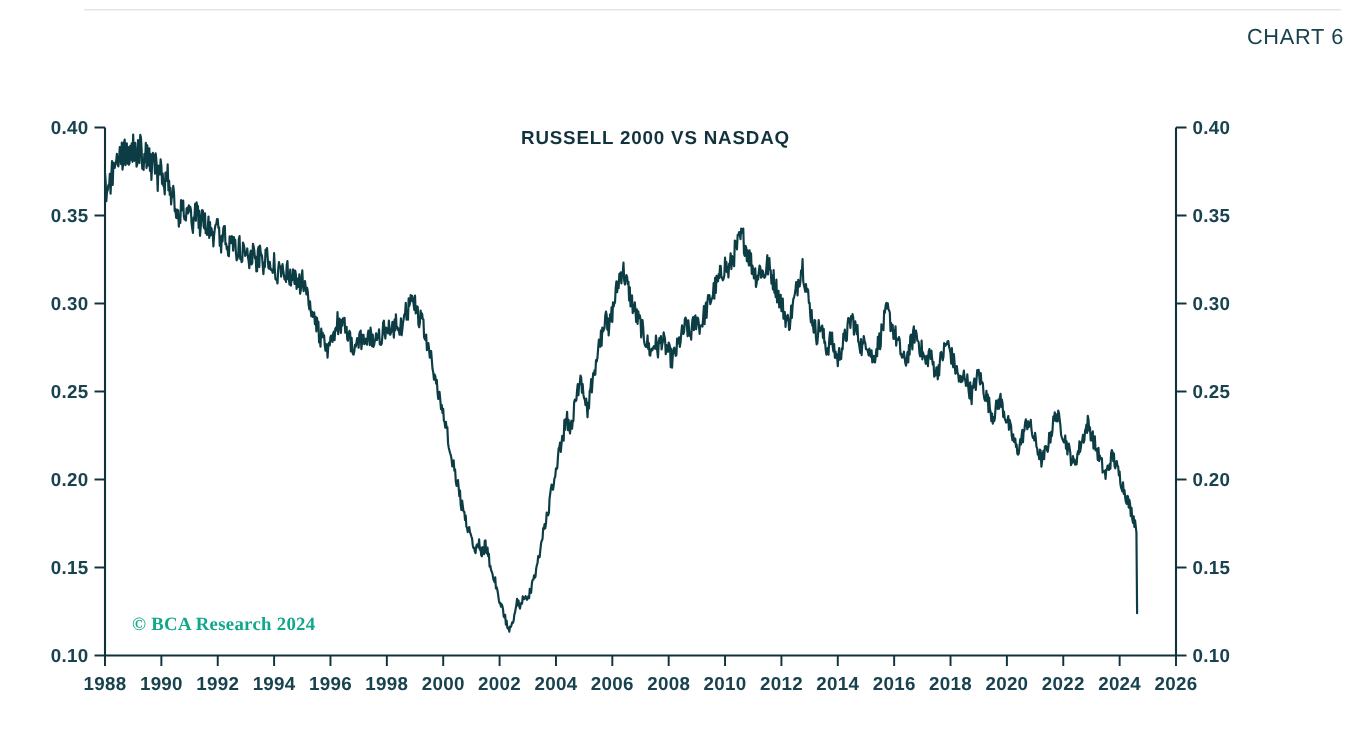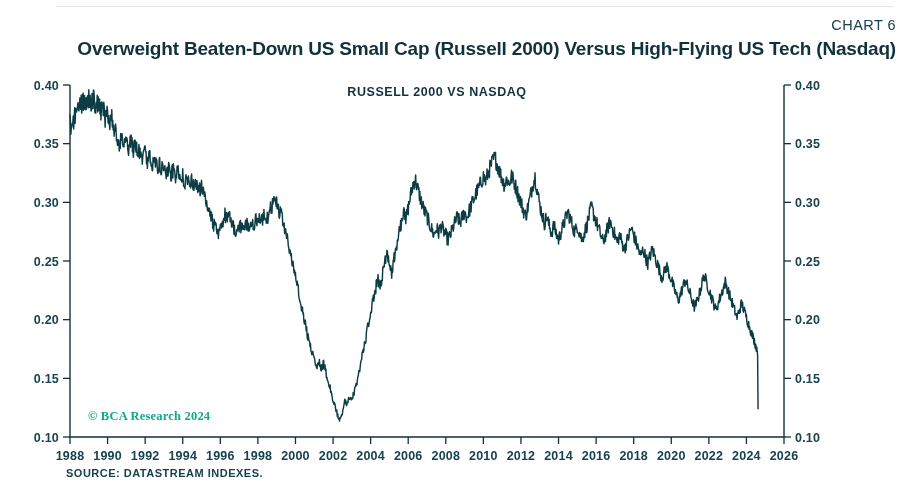--- a/index.html
+++ b/index.html
@@ -114,21 +114,20 @@
 </style>
 </head>
 <body>
 
 <div id="page">
 
   <div class="top-rule"></div>
 
   <div class="header">
     <div class="chart-kicker">CHART 6</div>
-    <div class="chart-title">Overweight Beaten-Down US Small Cap (Russell 2000) Versus High-Flying US Tech (Nasdaq)</div>
   </div>
 
   <div id="plot-area">
     <svg id="chart-svg" width="909" height="390" viewBox="0 0 909 390">
       <g id="y-ticks-left">
           <line x1="70" x2="63" y1="365" y2="365" class="tick-line" stroke="#10323c"></line>
           <text x="59" y="369.5" class="tick-label" text-anchor="end" fill="#18424e">0.10</text>
           <line x1="70" x2="63" y1="306.33333333333337" y2="306.33333333333337" class="tick-line" stroke="#10323c"></line>
           <text x="59" y="310.83333333333337" class="tick-label" text-anchor="end" fill="#18424e">0.15</text>
           <line x1="70" x2="63" y1="247.66666666666669" y2="247.66666666666669" class="tick-line" stroke="#10323c"></line>
@@ -200,15 +199,14 @@
           <line x1="784" x2="784" y1="365" y2="372" class="tick-line" stroke="#10323c"></line>
           <text x="784" y="388" class="tick-label" text-anchor="middle" fill="#18424e">2026</text>
         </g>
       <path id="axis-frame" class="axis-line" d="M 70 13 L 70 365 L 784 365 L 784 13" stroke="#10323c"></path>
       <path id="series-path" class="series-line" d="M70.00 43.27 L70.45 49.33 L70.90 62.16 L71.35 55.01 L71.80 55.08 L72.25 51.33 L72.74 52.11 L73.23 43.92 L73.72 57.07 L74.21 44.55 L74.70 35.45 L75.15 51.31 L75.60 36.57 L76.05 37.47 L76.50 39.95 L76.95 36.51 L77.44 35.53 L77.93 30.60 L78.42 37.87 L78.91 38.94 L79.39 34.27 L79.85 26.01 L80.30 27.84 L80.75 37.39 L81.20 23.05 L81.65 41.05 L82.14 37.12 L82.63 23.27 L83.12 21.09 L83.60 38.18 L84.09 26.72 L84.54 23.59 L84.99 37.14 L85.44 25.98 L85.90 37.83 L86.35 36.83 L86.84 25.21 L87.32 34.45 L87.81 23.51 L88.30 35.88 L88.79 17.69 L89.24 33.92 L89.69 35.21 L90.14 23.20 L90.59 30.25 L91.04 39.05 L91.53 37.41 L92.02 21.40 L92.51 25.68 L93.00 36.60 L93.49 17.91 L93.94 19.61 L94.39 27.25 L94.84 40.40 L95.29 35.72 L95.74 41.28 L96.23 30.52 L96.72 35.82 L97.21 23.21 L97.70 40.06 L98.18 24.81 L98.64 38.47 L99.09 33.69 L99.54 26.86 L99.99 41.99 L100.44 30.70 L100.93 47.91 L101.42 37.42 L101.90 29.85 L102.39 31.43 L102.88 33.10 L103.33 43.74 L103.78 30.23 L104.23 34.52 L104.69 42.39 L105.14 55.30 L105.62 38.46 L106.11 39.97 L106.60 44.32 L107.09 34.21 L107.58 38.71 L108.03 50.69 L108.48 43.67 L108.93 51.98 L109.38 52.38 L109.83 57.56 L110.32 43.11 L110.81 46.87 L111.30 48.52 L111.79 37.63 L112.28 54.94 L112.73 48.32 L113.18 58.00 L113.63 53.20 L114.08 64.29 L114.53 58.32 L115.02 59.28 L115.51 51.89 L116.00 56.49 L116.49 68.86 L116.97 67.30 L117.42 73.14 L117.88 73.34 L118.33 67.81 L118.78 68.40 L119.23 79.09 L119.72 71.77 L120.21 76.61 L120.69 61.42 L121.18 68.24 L121.67 65.03 L122.12 61.67 L122.57 72.18 L123.02 74.28 L123.47 72.37 L123.93 74.99 L124.41 67.02 L124.90 66.49 L125.39 70.19 L125.88 64.92 L126.37 68.99 L126.82 65.85 L127.27 67.94 L127.72 76.90 L128.17 80.45 L128.62 83.28 L129.11 72.81 L129.60 74.25 L130.09 63.95 L130.58 75.21 L131.07 62.90 L131.52 65.39 L131.97 65.46 L132.42 79.91 L132.87 68.64 L133.32 85.20 L133.81 79.31 L134.30 72.45 L134.79 67.98 L135.27 68.66 L135.76 78.92 L136.21 80.35 L136.67 70.27 L137.12 83.44 L137.57 80.54 L138.02 84.67 L138.51 80.06 L138.99 72.40 L139.48 86.56 L139.97 76.04 L140.46 84.92 L140.91 80.04 L141.36 82.43 L141.81 83.01 L142.26 92.26 L142.72 84.93 L143.20 80.57 L143.69 78.00 L144.18 77.37 L144.67 74.04 L145.16 74.06 L145.61 79.96 L146.06 79.60 L146.51 91.89 L146.96 85.84 L147.41 96.38 L147.90 85.10 L148.39 88.98 L148.88 80.09 L149.37 78.71 L149.86 78.65 L150.31 90.99 L150.76 90.24 L151.21 94.22 L151.66 92.51 L152.11 98.32 L152.60 98.78 L153.09 85.60 L153.58 90.13 L154.06 89.96 L154.55 85.36 L155.00 87.16 L155.45 95.10 L155.91 85.99 L156.36 87.95 L156.81 87.84 L157.30 96.82 L157.78 101.52 L158.27 100.36 L158.76 98.94 L159.25 87.12 L159.70 85.45 L160.15 100.57 L160.60 99.59 L161.05 102.76 L161.50 102.07 L161.99 89.73 L162.48 91.10 L162.97 93.70 L163.46 98.57 L163.95 97.66 L164.40 97.47 L164.85 93.64 L165.30 99.61 L165.75 101.88 L166.20 106.77 L166.69 97.73 L167.18 95.13 L167.67 104.33 L168.16 103.40 L168.64 90.48 L169.10 92.39 L169.55 95.15 L170.00 100.24 L170.45 99.11 L170.90 108.94 L171.39 108.85 L171.88 94.98 L172.37 92.62 L172.85 106.05 L173.34 91.75 L173.79 96.25 L174.24 97.54 L174.69 98.77 L175.15 105.12 L175.60 110.82 L176.09 102.88 L176.57 106.05 L177.06 94.37 L177.55 98.48 L178.04 93.44 L178.49 100.34 L178.94 106.50 L179.39 107.18 L179.84 102.56 L180.29 106.72 L180.78 108.09 L181.27 107.71 L181.76 109.92 L182.25 109.08 L182.74 96.80 L183.19 107.80 L183.64 114.08 L184.09 114.56 L184.54 114.18 L184.99 116.99 L185.48 107.24 L185.97 102.69 L186.46 105.87 L186.95 105.44 L187.43 112.38 L187.89 108.41 L188.34 104.04 L188.79 107.94 L189.24 111.06 L189.69 114.29 L190.18 112.31 L190.67 115.94 L191.15 104.60 L191.64 102.03 L192.13 114.19 L192.58 114.11 L193.03 117.72 L193.48 107.70 L193.94 118.38 L194.39 113.31 L194.87 114.80 L195.36 107.57 L195.85 109.79 L196.34 117.23 L196.83 108.39 L197.28 111.18 L197.73 120.57 L198.18 117.41 L198.63 113.79 L199.08 119.33 L199.57 110.89 L200.06 123.80 L200.55 121.45 L201.04 113.34 L201.53 108.25 L201.98 118.27 L202.43 122.11 L202.88 117.72 L203.33 115.34 L203.78 119.46 L204.27 124.20 L204.76 119.92 L205.25 123.02 L205.74 131.05 L206.22 134.17 L206.67 128.82 L207.13 135.07 L207.58 138.85 L208.03 135.76 L208.48 139.24 L208.97 138.54 L209.46 136.25 L209.94 144.09 L210.43 139.17 L210.92 149.02 L211.37 139.97 L211.82 146.82 L212.27 142.61 L212.72 156.23 L213.18 152.94 L213.66 159.07 L214.15 147.14 L214.64 152.75 L215.13 149.85 L215.62 152.87 L216.07 151.50 L216.52 158.23 L216.97 161.77 L217.42 157.47 L217.87 157.60 L218.36 166.45 L218.85 158.80 L219.34 156.32 L219.83 158.34 L220.32 152.64 L220.77 151.73 L221.22 154.07 L221.67 155.96 L222.12 150.42 L222.57 149.14 L223.06 154.79 L223.55 147.00 L224.04 146.23 L224.52 148.21 L225.01 136.10 L225.46 150.82 L225.92 144.47 L226.37 140.45 L226.82 143.17 L227.27 149.88 L227.76 141.15 L228.24 145.09 L228.73 140.16 L229.22 140.46 L229.71 139.87 L230.16 149.77 L230.61 149.87 L231.06 145.94 L231.51 154.29 L231.97 155.14 L232.45 151.01 L232.94 148.56 L233.43 149.66 L233.92 162.25 L234.41 153.19 L234.86 161.46 L235.31 164.16 L235.76 164.34 L236.21 162.21 L236.66 157.97 L237.15 159.14 L237.64 156.34 L238.13 153.33 L238.62 155.83 L239.11 159.85 L239.56 150.51 L240.01 149.25 L240.46 148.38 L240.91 160.76 L241.36 156.41 L241.85 151.26 L242.34 151.16 L242.83 157.48 L243.31 155.90 L243.80 153.82 L244.25 157.00 L244.70 157.81 L245.16 151.49 L245.61 148.32 L246.06 149.59 L246.55 158.05 L247.03 146.35 L247.52 150.95 L248.01 158.73 L248.50 151.12 L248.95 159.31 L249.40 158.13 L249.85 155.34 L250.30 153.84 L250.75 150.16 L251.24 154.72 L251.73 153.15 L252.22 151.97 L252.71 147.59 L253.20 157.40 L253.65 157.81 L254.10 157.93 L254.55 156.72 L255.00 151.03 L255.45 142.95 L255.94 141.79 L256.43 150.38 L256.92 153.69 L257.41 146.36 L257.89 147.02 L258.35 149.50 L258.80 150.28 L259.25 141.79 L259.70 146.84 L260.15 151.18 L260.64 149.92 L261.13 147.77 L261.62 142.63 L262.10 146.98 L262.59 153.11 L263.04 141.14 L263.49 148.30 L263.94 137.53 L264.40 146.61 L264.85 145.96 L265.34 148.08 L265.82 147.01 L266.31 151.15 L266.80 148.64 L267.29 140.23 L267.74 151.50 L268.19 147.85 L268.64 143.30 L269.09 140.63 L269.54 137.69 L270.03 137.37 L270.52 129.86 L271.01 141.12 L271.50 139.30 L271.99 141.15 L272.44 126.82 L272.89 131.98 L273.34 129.94 L273.79 124.73 L274.24 128.69 L274.73 125.18 L275.22 126.85 L275.71 130.78 L276.20 134.55 L276.68 125.04 L277.14 137.00 L277.59 135.17 L278.04 132.29 L278.49 132.56 L278.94 144.37 L279.43 146.19 L279.92 142.98 L280.40 134.98 L280.89 139.89 L281.38 137.03 L281.83 140.71 L282.28 140.93 L282.73 152.86 L283.19 153.96 L283.64 154.66 L284.12 151.09 L284.61 161.46 L285.10 160.27 L285.59 156.72 L286.08 161.20 L286.53 166.42 L286.98 161.98 L287.43 162.05 L287.88 168.00 L288.33 173.83 L288.82 176.24 L289.31 181.14 L289.80 177.73 L290.29 179.34 L290.78 183.69 L291.23 181.41 L291.68 189.30 L292.13 193.88 L292.58 189.61 L293.03 189.23 L293.52 194.58 L294.01 200.82 L294.50 198.04 L294.99 203.35 L295.47 200.56 L295.92 208.52 L296.38 209.30 L296.83 213.14 L297.28 209.24 L297.73 213.22 L298.22 212.70 L298.71 223.78 L299.19 226.61 L299.68 228.56 L300.17 230.30 L300.62 231.76 L301.07 234.43 L301.52 238.91 L301.97 238.68 L302.43 234.89 L302.91 241.78 L303.40 240.94 L303.89 249.13 L304.38 251.95 L304.87 250.35 L305.32 247.99 L305.77 253.00 L306.22 258.85 L306.67 254.99 L307.12 264.52 L307.61 267.99 L308.10 261.76 L308.59 265.75 L309.08 269.08 L309.57 269.30 L310.02 274.73 L310.47 271.79 L310.92 279.11 L311.37 279.84 L311.82 282.70 L312.31 281.87 L312.80 279.34 L313.29 282.73 L313.77 283.95 L314.26 285.71 L314.71 286.98 L315.17 291.49 L315.62 293.31 L316.07 293.02 L316.52 295.55 L317.01 296.76 L317.49 292.39 L317.98 290.98 L318.47 290.79 L318.96 292.93 L319.41 287.50 L319.86 294.40 L320.31 292.96 L320.76 297.88 L321.22 298.88 L321.70 292.81 L322.19 293.07 L322.68 297.48 L323.17 288.60 L323.66 288.27 L324.11 296.16 L324.56 297.10 L325.01 293.08 L325.46 298.78 L325.91 297.19 L326.40 305.76 L326.89 305.18 L327.38 308.07 L327.87 309.19 L328.36 310.75 L328.81 313.60 L329.26 315.04 L329.71 316.12 L330.16 312.86 L330.61 320.23 L331.10 319.42 L331.59 321.36 L332.08 324.35 L332.56 328.11 L333.05 330.20 L333.50 329.76 L333.95 332.40 L334.41 330.79 L334.86 331.85 L335.31 333.94 L335.80 338.93 L336.28 339.68 L336.77 337.92 L337.26 344.45 L337.75 341.77 L338.20 346.45 L338.65 347.08 L339.10 346.38 L339.55 349.10 L340.00 345.65 L340.49 346.05 L340.98 344.90 L341.47 342.83 L341.96 343.21 L342.45 341.69 L342.90 337.52 L343.35 336.34 L343.80 333.62 L344.25 331.35 L344.70 327.17 L345.19 331.53 L345.68 328.31 L346.17 332.22 L346.66 333.75 L347.14 330.90 L347.60 329.82 L348.05 330.38 L348.50 325.53 L348.95 326.70 L349.40 327.39 L349.89 326.96 L350.38 325.38 L350.87 326.65 L351.35 327.86 L351.84 326.66 L352.29 325.44 L352.74 326.76 L353.19 320.53 L353.65 321.20 L354.10 323.18 L354.59 316.88 L355.07 314.68 L355.56 314.54 L356.05 311.53 L356.54 313.19 L356.99 312.42 L357.44 307.21 L357.89 304.76 L358.34 303.50 L358.79 298.66 L359.28 299.60 L359.77 299.44 L360.26 294.19 L360.75 290.00 L361.24 288.28 L361.69 287.32 L362.14 280.02 L362.59 280.66 L363.04 277.39 L363.49 280.21 L363.98 277.09 L364.47 269.76 L364.96 271.07 L365.45 271.55 L365.93 269.86 L366.39 260.19 L366.84 256.94 L367.29 253.57 L367.74 251.03 L368.19 251.57 L368.68 254.50 L369.17 251.26 L369.65 246.79 L370.14 245.90 L370.63 240.21 L371.08 240.81 L371.53 239.96 L371.98 232.41 L372.44 226.92 L372.89 226.21 L373.37 223.03 L373.86 229.21 L374.35 223.80 L374.84 218.54 L375.33 220.40 L375.78 221.73 L376.23 207.98 L376.68 214.61 L377.13 207.24 L377.58 209.54 L378.07 202.60 L378.56 214.70 L379.05 207.85 L379.54 213.66 L380.03 216.99 L380.48 210.43 L380.93 208.46 L381.38 213.70 L381.83 209.01 L382.28 208.51 L382.77 196.06 L383.26 194.34 L383.75 195.44 L384.24 194.71 L384.72 188.22 L385.17 184.03 L385.63 191.39 L386.08 184.11 L386.53 184.13 L386.98 178.35 L387.47 179.78 L387.96 189.78 L388.44 184.08 L388.93 190.92 L389.42 193.64 L389.87 194.33 L390.32 198.16 L390.77 193.77 L391.22 198.05 L391.68 206.20 L392.16 196.43 L392.65 200.28 L393.14 188.73 L393.63 187.32 L394.12 180.72 L394.57 189.65 L395.02 182.21 L395.47 176.65 L395.92 178.20 L396.37 174.84 L396.86 177.80 L397.35 167.99 L397.84 169.06 L398.33 166.21 L398.82 159.55 L399.27 154.45 L399.72 158.28 L400.17 159.18 L400.62 148.36 L401.07 158.47 L401.56 146.40 L402.05 149.01 L402.54 147.76 L403.02 146.59 L403.51 138.51 L403.96 135.71 L404.42 137.93 L404.87 147.81 L405.32 140.33 L405.77 151.61 L406.26 144.34 L406.74 137.49 L407.23 142.12 L407.72 132.85 L408.21 142.69 L408.66 129.57 L409.11 132.32 L409.56 130.10 L410.01 129.84 L410.47 119.85 L410.95 115.62 L411.44 122.75 L411.93 115.81 L412.42 120.17 L412.91 110.60 L413.36 111.67 L413.81 109.51 L414.26 116.99 L414.71 111.00 L415.16 109.96 L415.65 103.05 L416.14 115.09 L416.63 117.68 L417.12 113.29 L417.61 111.37 L418.06 112.54 L418.51 117.42 L418.96 115.79 L419.41 128.39 L419.86 119.56 L420.35 132.30 L420.84 125.18 L421.33 124.90 L421.81 136.71 L422.30 131.61 L422.75 135.38 L423.20 129.56 L423.66 135.21 L424.11 142.57 L424.56 134.28 L425.05 143.90 L425.53 135.56 L426.02 140.07 L426.51 138.20 L427.00 140.81 L427.45 152.92 L427.90 141.47 L428.35 141.33 L428.80 146.19 L429.25 154.43 L429.74 157.46 L430.23 158.75 L430.72 159.35 L431.21 158.31 L431.70 151.64 L432.15 160.57 L432.60 156.71 L433.05 164.71 L433.50 165.12 L433.95 161.37 L434.44 160.43 L434.93 161.54 L435.42 159.83 L435.91 158.80 L436.39 159.43 L436.85 160.56 L437.30 151.80 L437.75 155.78 L438.20 162.33 L438.65 166.24 L439.14 156.92 L439.63 153.34 L440.12 156.62 L440.60 152.12 L441.09 160.89 L441.54 157.50 L441.99 155.71 L442.44 149.59 L442.90 151.90 L443.35 153.98 L443.84 164.08 L444.32 157.98 L444.81 161.77 L445.30 162.52 L445.79 156.32 L446.24 157.60 L446.69 159.13 L447.14 172.79 L447.59 160.57 L448.04 173.09 L448.53 164.72 L449.02 162.04 L449.51 159.71 L450.00 161.95 L450.49 165.22 L450.94 164.72 L451.39 153.79 L451.84 157.04 L452.29 154.60 L452.74 152.92 L453.23 159.24 L453.72 156.04 L454.21 149.72 L454.70 144.83 L455.18 148.43 L455.64 150.67 L456.09 148.99 L456.54 140.95 L456.99 139.68 L457.44 140.92 L457.93 145.51 L458.42 152.19 L458.90 141.57 L459.39 148.04 L459.88 151.99 L460.33 150.35 L460.78 154.44 L461.23 145.36 L461.69 140.70 L462.14 139.41 L462.62 148.06 L463.11 139.05 L463.60 138.34 L464.09 147.45 L464.58 143.15 L465.03 139.69 L465.48 140.51 L465.93 144.41 L466.38 150.53 L466.83 145.22 L467.32 145.09 L467.81 144.80 L468.30 145.71 L468.79 139.50 L469.28 132.12 L469.73 144.13 L470.18 133.26 L470.63 129.70 L471.08 139.88 L471.53 130.52 L472.02 124.76 L472.51 126.22 L473.00 124.79 L473.49 130.78 L473.97 129.27 L474.42 127.40 L474.88 126.70 L475.33 124.50 L475.78 116.73 L476.23 127.07 L476.72 113.26 L477.21 123.31 L477.69 111.93 L478.18 113.31 L478.67 115.53 L479.12 110.68 L479.57 113.27 L480.02 105.15 L480.47 105.29 L480.93 112.49 L481.41 113.50 L481.90 114.89 L482.39 113.84 L482.88 111.74 L483.37 99.67 L483.82 108.86 L484.27 102.74 L484.72 109.52 L485.17 105.64 L485.62 112.88 L486.11 103.69 L486.60 104.37 L487.09 96.90 L487.58 107.37 L488.07 98.69 L488.52 100.15 L488.97 103.32 L489.42 105.50 L489.87 88.33 L490.32 91.43 L490.81 88.91 L491.30 94.28 L491.79 84.50 L492.27 84.56 L492.76 82.75 L493.21 84.59 L493.67 87.38 L494.12 80.38 L494.57 83.26 L495.02 81.19 L495.51 80.35 L495.99 97.03 L496.48 98.57 L496.97 91.82 L497.46 92.92 L497.91 102.06 L498.36 94.82 L498.81 101.59 L499.26 104.97 L499.72 94.81 L500.20 105.00 L500.69 96.88 L501.18 110.54 L501.67 105.04 L502.16 108.67 L502.61 113.58 L503.06 110.89 L503.51 106.91 L503.96 119.29 L504.41 117.23 L504.90 111.84 L505.39 114.36 L505.88 109.21 L506.37 105.03 L506.86 106.13 L507.31 113.15 L507.76 112.79 L508.21 108.19 L508.66 109.06 L509.11 111.78 L509.60 113.18 L510.09 112.48 L510.58 110.72 L511.06 104.43 L511.55 98.14 L512.00 111.00 L512.45 104.75 L512.91 100.13 L513.36 107.68 L513.81 108.15 L514.30 117.11 L514.78 111.69 L515.27 121.00 L515.76 108.11 L516.25 123.07 L516.70 121.23 L517.15 126.13 L517.60 114.44 L518.05 129.62 L518.50 126.13 L518.99 121.89 L519.48 133.00 L519.97 126.21 L520.46 124.59 L520.95 135.43 L521.40 128.79 L521.85 127.06 L522.30 140.51 L522.75 136.47 L523.20 135.98 L523.69 145.95 L524.18 138.87 L524.67 141.48 L525.16 137.91 L525.64 141.03 L526.10 147.99 L526.55 147.44 L527.00 141.15 L527.45 131.70 L527.90 139.92 L528.39 131.88 L528.88 127.36 L529.37 126.01 L529.85 124.17 L530.34 120.62 L530.79 116.01 L531.24 119.47 L531.69 124.94 L532.15 114.52 L532.60 118.89 L533.09 119.03 L533.57 115.93 L534.06 108.26 L534.55 110.96 L535.04 100.67 L535.49 115.57 L535.94 118.14 L536.39 120.03 L536.84 122.48 L537.29 117.43 L537.78 122.52 L538.27 120.50 L538.76 121.55 L539.25 129.91 L539.74 129.90 L540.19 138.40 L540.64 142.98 L541.09 134.74 L541.54 145.12 L541.99 145.04 L542.48 149.74 L542.97 141.41 L543.46 141.60 L543.95 152.92 L544.43 157.67 L544.89 156.99 L545.34 151.61 L545.79 141.41 L546.24 146.20 L546.69 148.88 L547.18 147.42 L547.67 146.13 L548.15 145.02 L548.64 153.32 L549.13 147.25 L549.58 156.68 L550.03 155.92 L550.48 161.24 L550.94 164.48 L551.39 161.77 L551.87 159.87 L552.36 164.50 L552.85 154.18 L553.34 149.48 L553.83 157.39 L554.28 154.33 L554.73 149.77 L555.18 159.57 L555.63 162.40 L556.08 157.33 L556.57 166.38 L557.06 162.43 L557.55 166.76 L558.04 164.33 L558.53 172.11 L558.98 164.19 L559.43 160.09 L559.88 167.82 L560.33 166.83 L560.78 167.31 L561.27 160.03 L561.76 160.83 L562.25 150.38 L562.74 151.03 L563.22 147.72 L563.67 154.91 L564.13 155.42 L564.58 154.73 L565.03 144.15 L565.48 140.01 L565.97 140.31 L566.46 141.79 L566.94 146.59 L567.43 138.76 L567.92 140.46 L568.37 137.43 L568.82 139.75 L569.27 151.10 L569.72 143.98 L570.18 142.26 L570.66 147.00 L571.15 150.72 L571.64 144.74 L572.13 155.50 L572.62 156.69 L573.07 160.04 L573.52 163.24 L573.97 154.06 L574.42 164.78 L574.87 157.19 L575.36 157.14 L575.85 152.05 L576.34 155.01 L576.83 156.66 L577.32 160.72 L577.77 160.76 L578.22 161.22 L578.67 162.63 L579.12 164.88 L579.57 160.41 L580.06 163.50 L580.55 165.90 L581.04 161.57 L581.52 169.54 L582.01 165.66 L582.46 165.19 L582.92 169.48 L583.37 169.62 L583.82 165.43 L584.27 160.70 L584.76 165.46 L585.24 152.59 L585.73 160.50 L586.22 150.16 L586.71 160.80 L587.16 158.54 L587.61 144.28 L588.06 145.95 L588.51 147.46 L588.97 148.12 L589.45 135.12 L589.94 136.43 L590.43 131.67 L590.92 129.92 L591.41 133.65 L591.86 130.24 L592.31 134.16 L592.76 134.98 L593.21 136.35 L593.66 148.74 L594.15 143.42 L594.64 148.26 L595.13 144.66 L595.62 153.86 L596.11 148.07 L596.56 153.73 L597.01 145.48 L597.46 158.45 L597.91 153.77 L598.36 154.42 L598.85 154.55 L599.34 152.73 L599.83 154.80 L600.31 164.28 L600.80 163.74 L601.25 166.30 L601.70 164.35 L602.16 166.25 L602.61 162.41 L603.06 166.07 L603.55 170.06 L604.03 171.73 L604.52 167.48 L605.01 162.66 L605.50 169.57 L605.95 158.10 L606.40 164.49 L606.85 152.30 L607.30 151.02 L607.75 154.33 L608.24 160.96 L608.73 148.83 L609.22 145.54 L609.71 156.39 L610.20 148.55 L610.65 148.39 L611.10 150.73 L611.55 155.19 L612.00 155.31 L612.45 156.12 L612.94 163.11 L613.43 165.56 L613.92 164.48 L614.41 155.11 L614.89 167.53 L615.35 162.81 L615.80 165.66 L616.25 165.00 L616.70 167.16 L617.15 170.52 L617.64 165.72 L618.13 165.18 L618.62 172.11 L619.10 162.56 L619.59 160.75 L620.04 165.39 L620.49 167.27 L620.94 161.67 L621.40 166.99 L621.85 171.09 L622.34 169.37 L622.82 179.12 L623.31 178.46 L623.80 177.63 L624.29 172.91 L624.74 176.29 L625.19 180.86 L625.64 171.63 L626.09 178.35 L626.54 169.45 L627.03 163.11 L627.52 162.63 L628.01 166.16 L628.50 168.24 L628.99 165.70 L629.44 156.78 L629.89 157.97 L630.34 158.50 L630.79 157.27 L631.24 157.51 L631.73 155.48 L632.22 155.35 L632.71 159.08 L633.20 161.01 L633.68 163.70 L634.14 170.51 L634.59 160.10 L635.04 169.48 L635.49 172.83 L635.94 164.11 L636.43 170.66 L636.92 177.09 L637.40 176.15 L637.89 172.01 L638.38 176.52 L638.83 177.77 L639.28 182.36 L639.73 181.24 L640.19 178.61 L640.64 182.81 L641.12 179.11 L641.61 182.27 L642.10 178.88 L642.59 174.99 L643.08 180.51 L643.53 181.50 L643.98 185.28 L644.43 183.24 L644.88 177.59 L645.33 184.20 L645.82 189.28 L646.31 193.59 L646.80 182.95 L647.29 192.10 L647.78 197.37 L648.23 185.47 L648.68 186.75 L649.13 182.93 L649.58 180.31 L650.03 185.14 L650.52 187.97 L651.01 180.90 L651.50 174.72 L651.99 177.51 L652.47 174.49 L652.92 179.81 L653.38 184.34 L653.83 176.77 L654.28 183.50 L654.73 182.60 L655.22 183.53 L655.71 190.40 L656.19 193.60 L656.68 195.19 L657.17 194.67 L657.62 188.49 L658.07 195.66 L658.52 191.01 L658.97 202.84 L659.43 193.07 L659.91 200.57 L660.40 202.47 L660.89 208.73 L661.38 203.76 L661.87 210.50 L662.32 206.06 L662.77 208.85 L663.22 207.02 L663.67 200.54 L664.12 195.00 L664.61 196.42 L665.10 200.60 L665.59 194.39 L666.08 200.37 L666.57 193.13 L667.02 190.60 L667.47 199.21 L667.92 194.31 L668.37 197.06 L668.82 206.01 L669.31 202.45 L669.80 206.93 L670.29 208.20 L670.77 209.72 L671.26 209.47 L671.71 207.76 L672.17 205.33 L672.62 214.53 L673.07 207.85 L673.52 209.60 L674.01 211.56 L674.49 218.41 L674.98 221.47 L675.47 217.62 L675.96 222.50 L676.41 222.83 L676.86 220.37 L677.31 225.96 L677.76 224.32 L678.22 230.39 L678.70 231.13 L679.19 230.33 L679.68 225.38 L680.17 220.76 L680.66 224.22 L681.11 217.87 L681.56 214.62 L682.01 222.87 L682.46 215.03 L682.91 215.25 L683.40 209.75 L683.89 207.62 L684.38 209.95 L684.87 214.18 L685.36 208.91 L685.81 212.79 L686.26 211.26 L686.71 210.21 L687.16 207.93 L687.61 213.89 L688.10 217.76 L688.59 219.92 L689.08 219.25 L689.56 221.61 L690.05 216.58 L690.50 219.92 L690.95 225.73 L691.41 226.78 L691.86 231.13 L692.31 229.53 L692.80 234.06 L693.28 227.68 L693.77 228.45 L694.26 239.13 L694.75 235.26 L695.20 230.20 L695.65 228.56 L696.10 234.05 L696.55 225.76 L697.00 225.43 L697.49 225.52 L697.98 228.02 L698.47 229.23 L698.96 225.81 L699.45 216.53 L699.90 223.07 L700.35 222.96 L700.80 215.90 L701.25 218.56 L701.70 214.63 L702.19 205.77 L702.68 208.44 L703.17 202.95 L703.66 206.72 L704.14 208.87 L704.60 204.20 L705.05 208.90 L705.50 201.75 L705.95 203.30 L706.40 207.17 L706.89 211.05 L707.38 217.83 L707.87 219.57 L708.35 220.84 L708.84 222.06 L709.29 222.96 L709.74 220.89 L710.19 218.31 L710.65 227.05 L711.10 222.25 L711.59 231.02 L712.07 225.75 L712.56 223.76 L713.05 226.45 L713.54 229.86 L713.99 238.05 L714.44 236.85 L714.89 236.40 L715.34 232.06 L715.79 236.19 L716.28 234.13 L716.77 237.75 L717.26 235.99 L717.75 237.64 L718.24 230.80 L718.69 228.72 L719.14 230.78 L719.59 222.29 L720.04 229.22 L720.49 226.89 L720.98 222.80 L721.47 221.77 L721.96 217.86 L722.45 223.14 L722.93 221.32 L723.39 214.94 L723.84 213.95 L724.29 211.13 L724.74 216.56 L725.19 205.18 L725.68 207.94 L726.17 215.11 L726.65 212.80 L727.14 221.57 L727.63 216.98 L728.08 221.59 L728.53 215.56 L728.98 227.04 L729.44 221.31 L729.89 218.86 L730.37 228.26 L730.86 227.82 L731.35 227.21 L731.84 234.65 L732.33 226.54 L732.78 235.37 L733.23 231.64 L733.68 233.79 L734.13 233.42 L734.58 233.51 L735.07 243.10 L735.56 241.96 L736.05 242.38 L736.54 241.70 L737.03 247.33 L737.48 241.10 L737.93 241.21 L738.38 238.39 L738.83 239.81 L739.28 241.33 L739.77 237.34 L740.26 240.53 L740.75 230.04 L741.24 228.04 L741.72 229.35 L742.17 235.39 L742.63 230.42 L743.08 239.13 L743.53 240.24 L743.98 237.73 L744.47 235.33 L744.96 238.23 L745.44 238.99 L745.93 245.02 L746.42 242.42 L746.87 249.98 L747.32 252.84 L747.77 254.07 L748.22 255.67 L748.68 249.50 L749.16 257.24 L749.65 254.71 L750.14 259.83 L750.63 262.70 L751.12 263.95 L751.57 258.57 L752.02 259.01 L752.47 266.36 L752.92 261.24 L753.37 263.76 L753.86 272.17 L754.35 266.54 L754.84 273.96 L755.33 276.55 L755.82 272.20 L756.27 279.30 L756.72 274.94 L757.17 279.01 L757.62 283.07 L758.07 336.84" stroke="#0d3d44"></path>
       <text id="legend-label" class="legend-text" x="437" y="24" text-anchor="middle">RUSSELL 2000 VS NASDAQ</text>
       <text id="watermark" class="watermark-text" x="88" y="348" fill="#10a88a">© BCA Research 2024</text>
     </svg>
   </div>
 
-  <div class="source-line">SOURCE: DATASTREAM INDEXES.</div>
 
 </div>
 
 </body></html>

